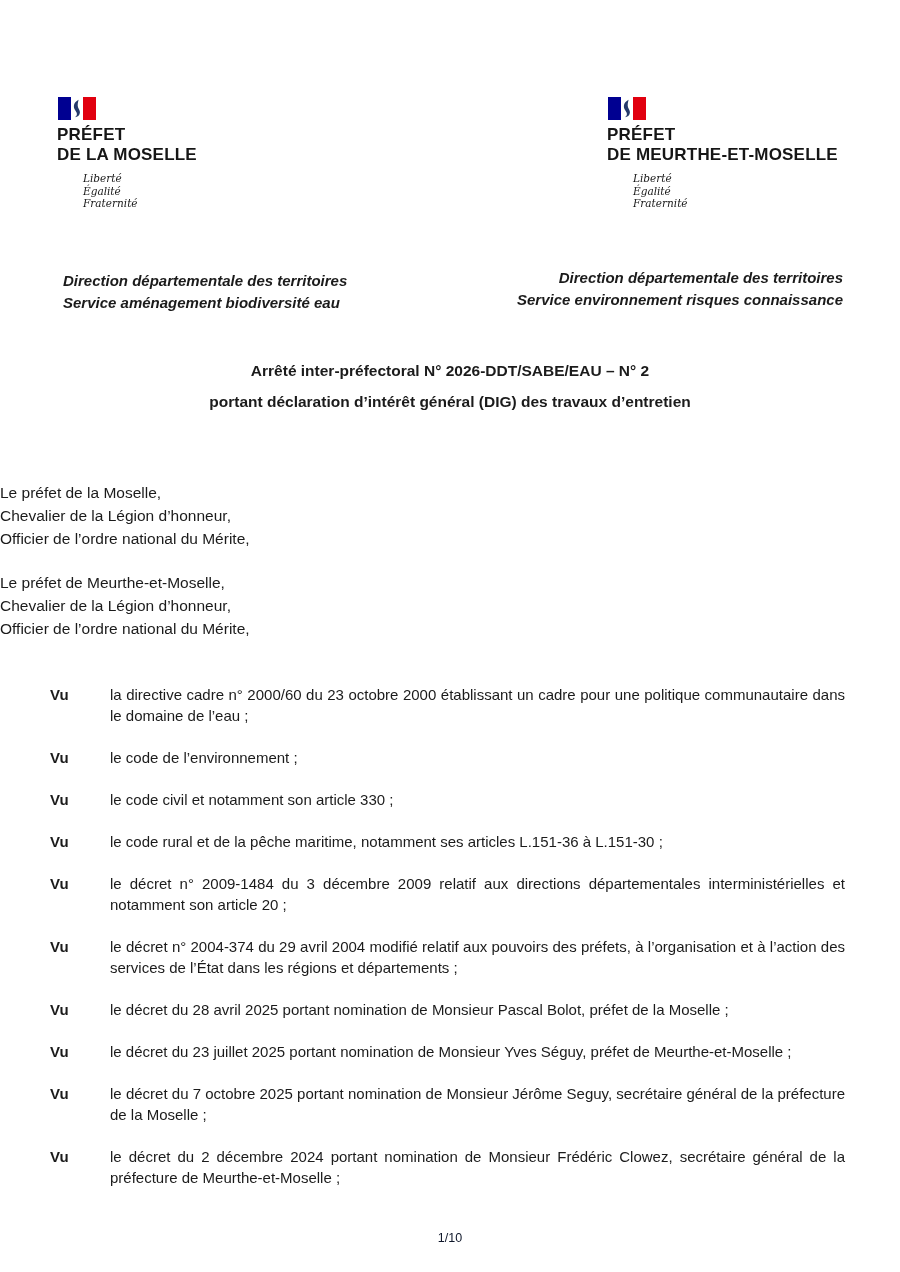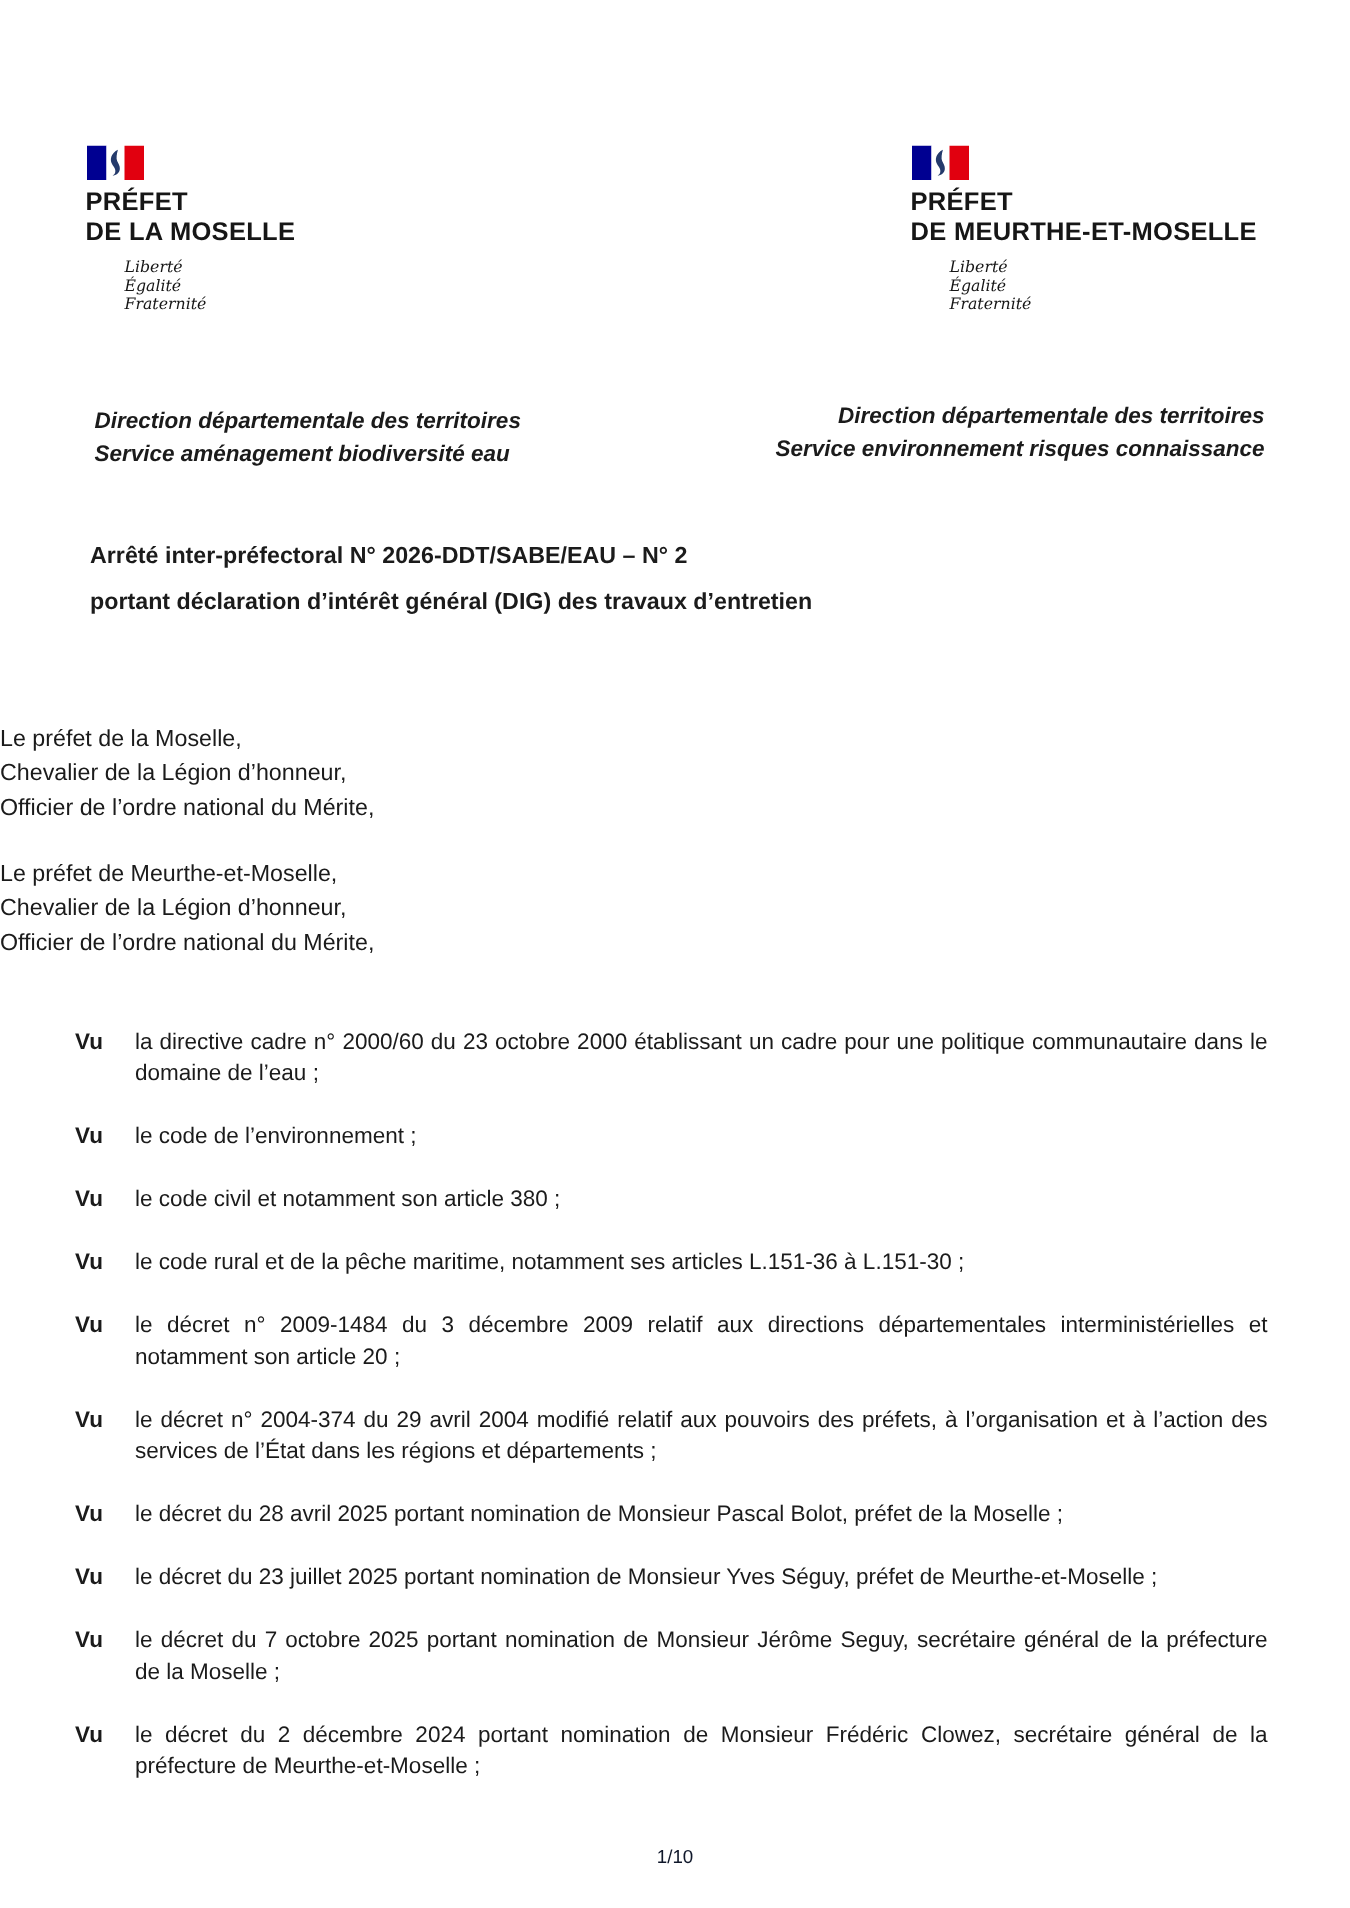--- a/index.html
+++ b/index.html
@@ -20,31 +20,31 @@
   .flag { display: block; margin: 0 0 5px 1px; }
   .prefet-name { font-weight: bold; font-size: 17px; line-height: 20px; letter-spacing: .2px; color: #161616; }
   .motto { margin-top: 7px; font-family: "DejaVu Serif", serif; font-style: italic; font-size: 10.5px; line-height: 12.5px; color: #161616; margin-left: 26px; }
 
   
   .service { position: absolute; font-weight: bold; font-style: italic; font-size: 15px; line-height: 22px; color: #1b1b1b; }
   .service.left  { left: 63px; top: 270px; text-align: left; }
   .service.right { right: 57px; top: 267px; text-align: right; }
 
   
-  .doc-title { position: absolute; left: 60px; right: 60px; top: 360px; text-align: left; font-weight: bold; font-size: 15.5px; line-height: 22px; color: #1b1b1b; }
+  .doc-title { position: absolute; left: 60px; right: 60px; top: 360px; text-align: center; font-weight: bold; font-size: 15.5px; line-height: 22px; color: #1b1b1b; }
   .doc-title .t1 { margin-bottom: 9px; }
 
   
   .salutation { position: absolute; left: 0; right: 0; text-align: left; font-size: 15.5px; line-height: 23px; color: #1b1b1b; }
   .salutation.b1 { top: 481px; }
   .salutation.b2 { top: 571px; }
 
   
   .vu-list { position: absolute; left: 50px; right: 55px; top: 684px; }
-  .vu-item { display: flex; margin-bottom: 21px; }
+  .vu-item { display: flex; margin-bottom: 21px; gap: 20px; }
   .vu-label { width: 40px; flex: 0 0 40px; font-weight: bold; font-size: 15px; line-height: 21px; }
   .vu-text { flex: 1; font-size: 15px; line-height: 21px; text-align: justify; }
 
   
   .footer { position: absolute; left: 0; right: 0; top: 1231px; text-align: center; font-size: 12.5px; color: #0f172a; }
 </style>
 </head>
 <body>
 
 <div class="page">
@@ -114,21 +114,21 @@
     <div class="vu-item">
       <span class="vu-label">Vu</span>
       <p class="vu-text">la directive cadre n° 2000/60 du 23 octobre 2000 établissant un cadre pour une politique communautaire dans le domaine de l’eau ;</p>
     </div>
     <div class="vu-item">
       <span class="vu-label">Vu</span>
       <p class="vu-text">le code de l’environnement ;</p>
     </div>
     <div class="vu-item">
       <span class="vu-label">Vu</span>
-      <p class="vu-text">le code civil et notamment son article 380 ;</p>
+      <p class="vu-text">le code civil et notamment son article 330 ;</p>
     </div>
     <div class="vu-item">
       <span class="vu-label">Vu</span>
       <p class="vu-text">le code rural et de la pêche maritime, notamment ses articles L.151-36 à L.151-30 ;</p>
     </div>
     <div class="vu-item">
       <span class="vu-label">Vu</span>
       <p class="vu-text">le décret n° 2009-1484 du 3 décembre 2009 relatif aux directions départementales interministérielles et notamment son article 20 ;</p>
     </div>
     <div class="vu-item">

